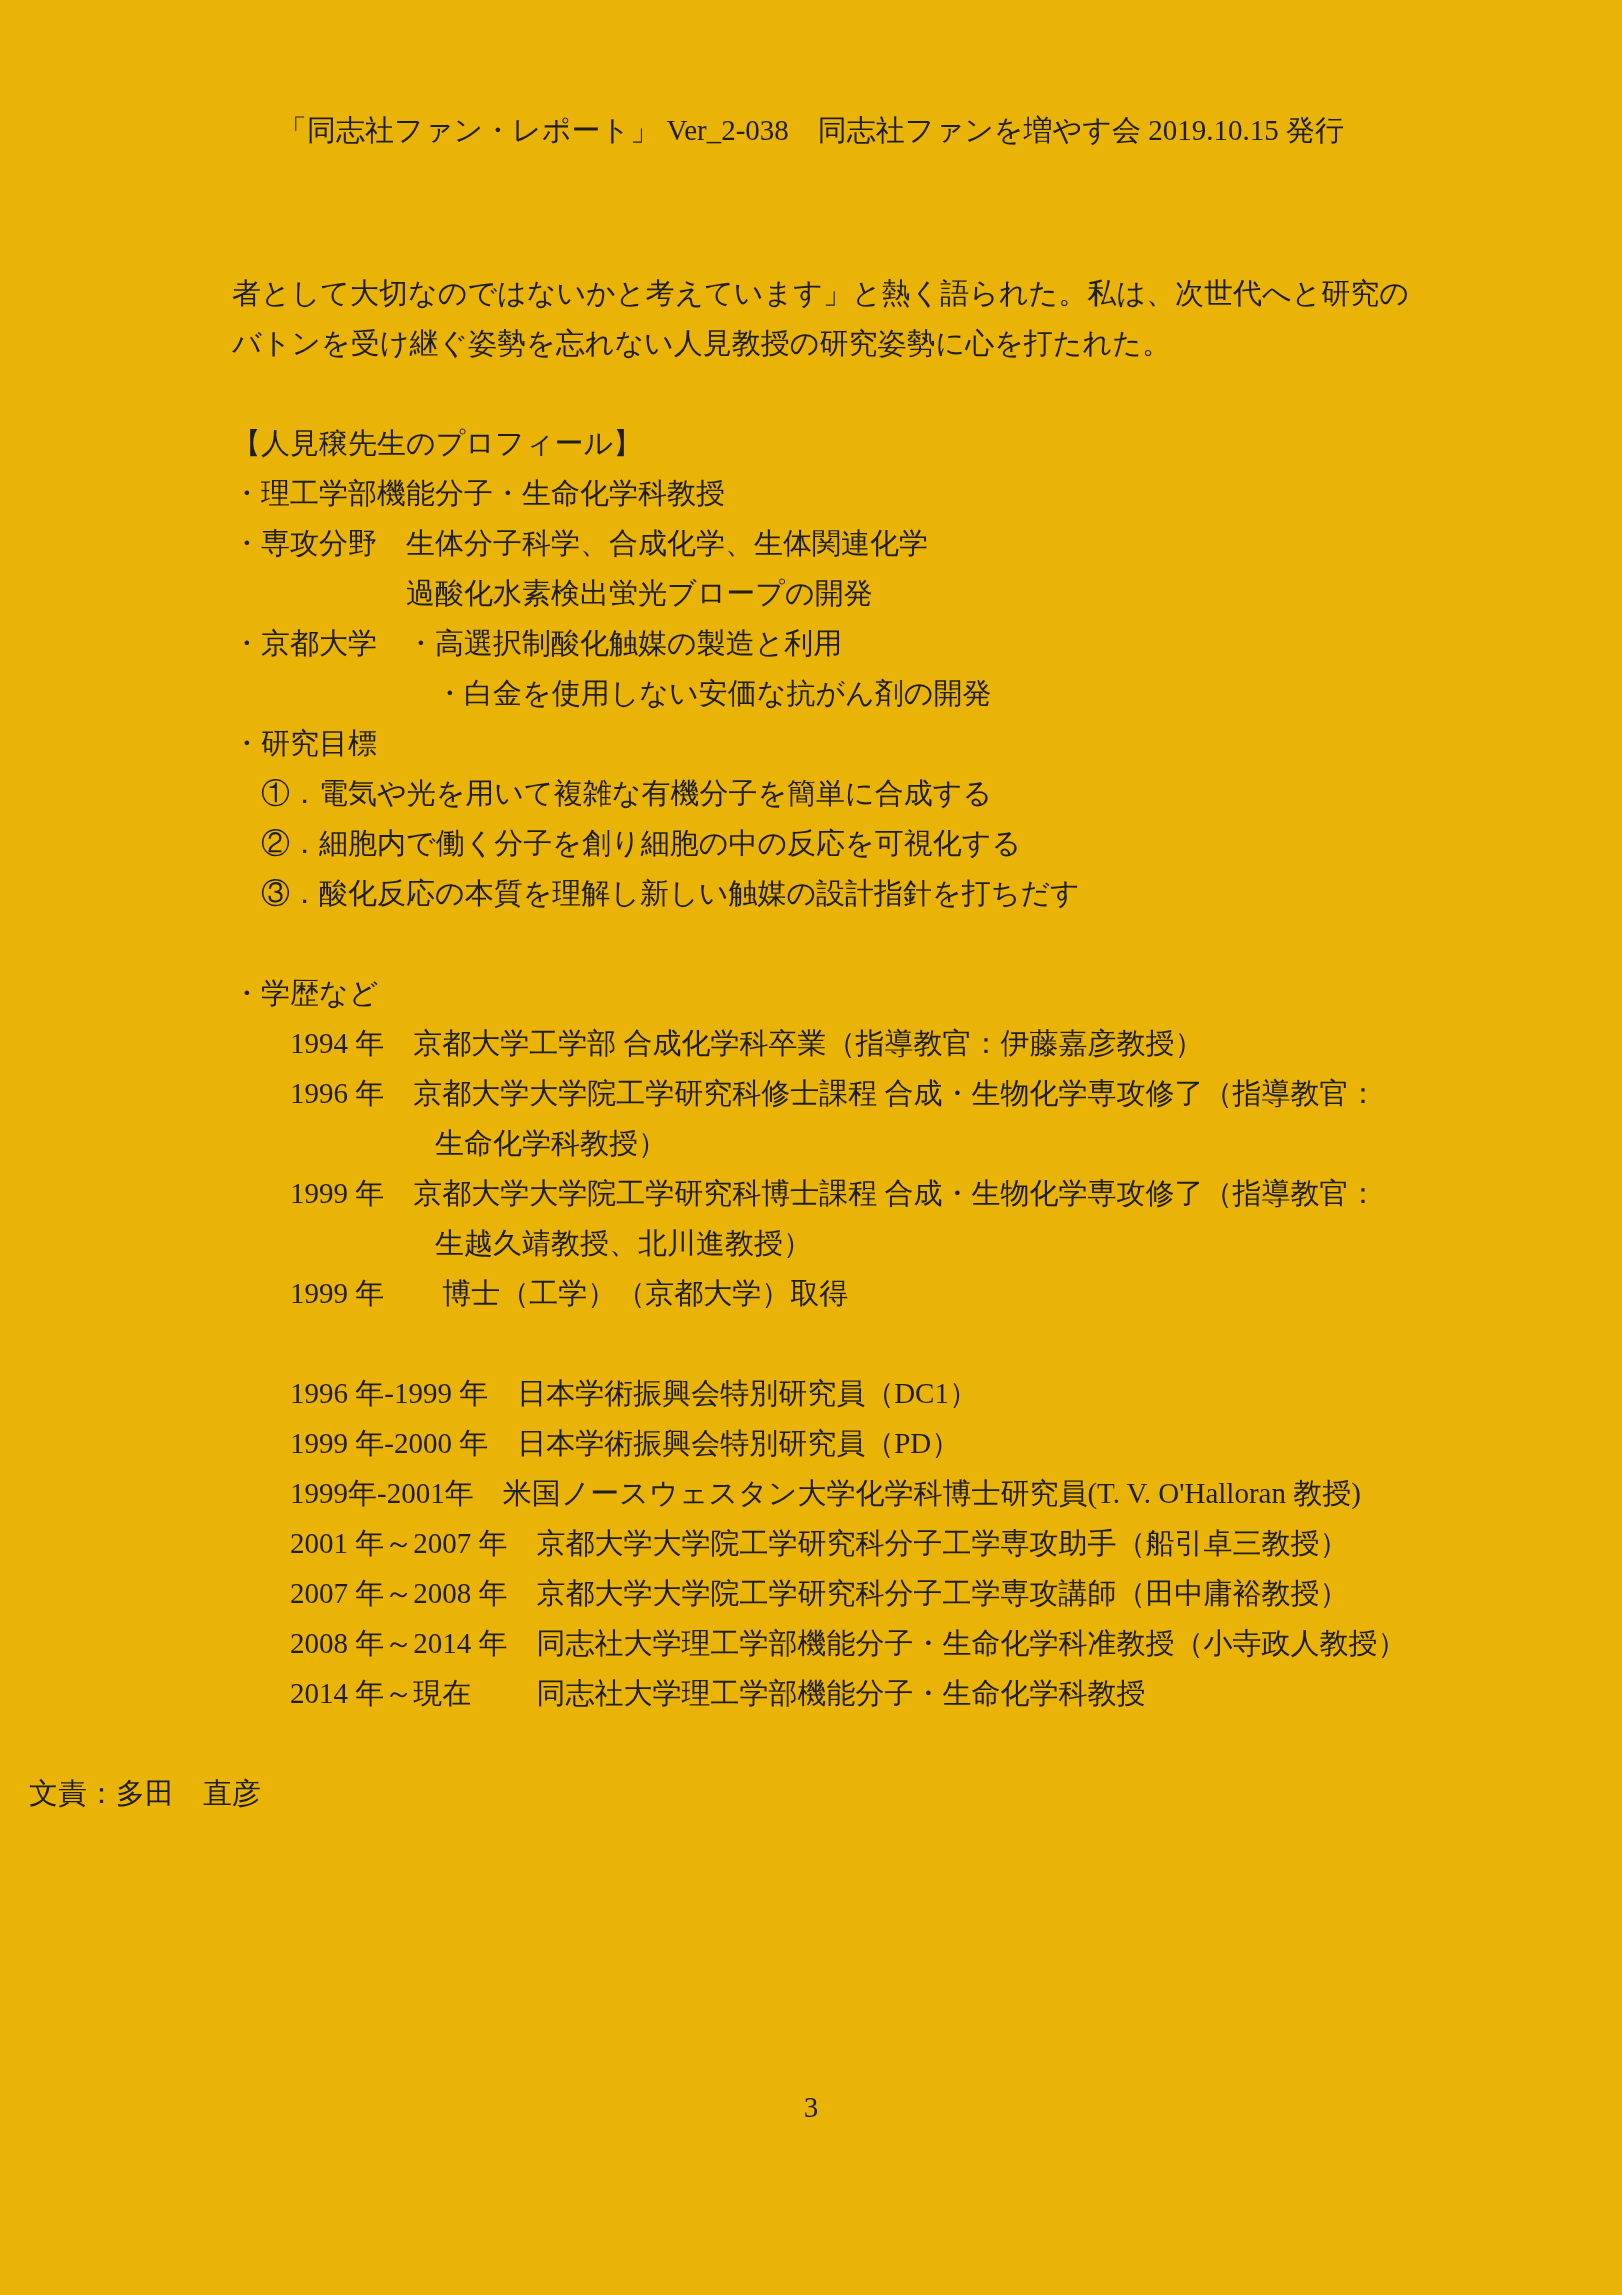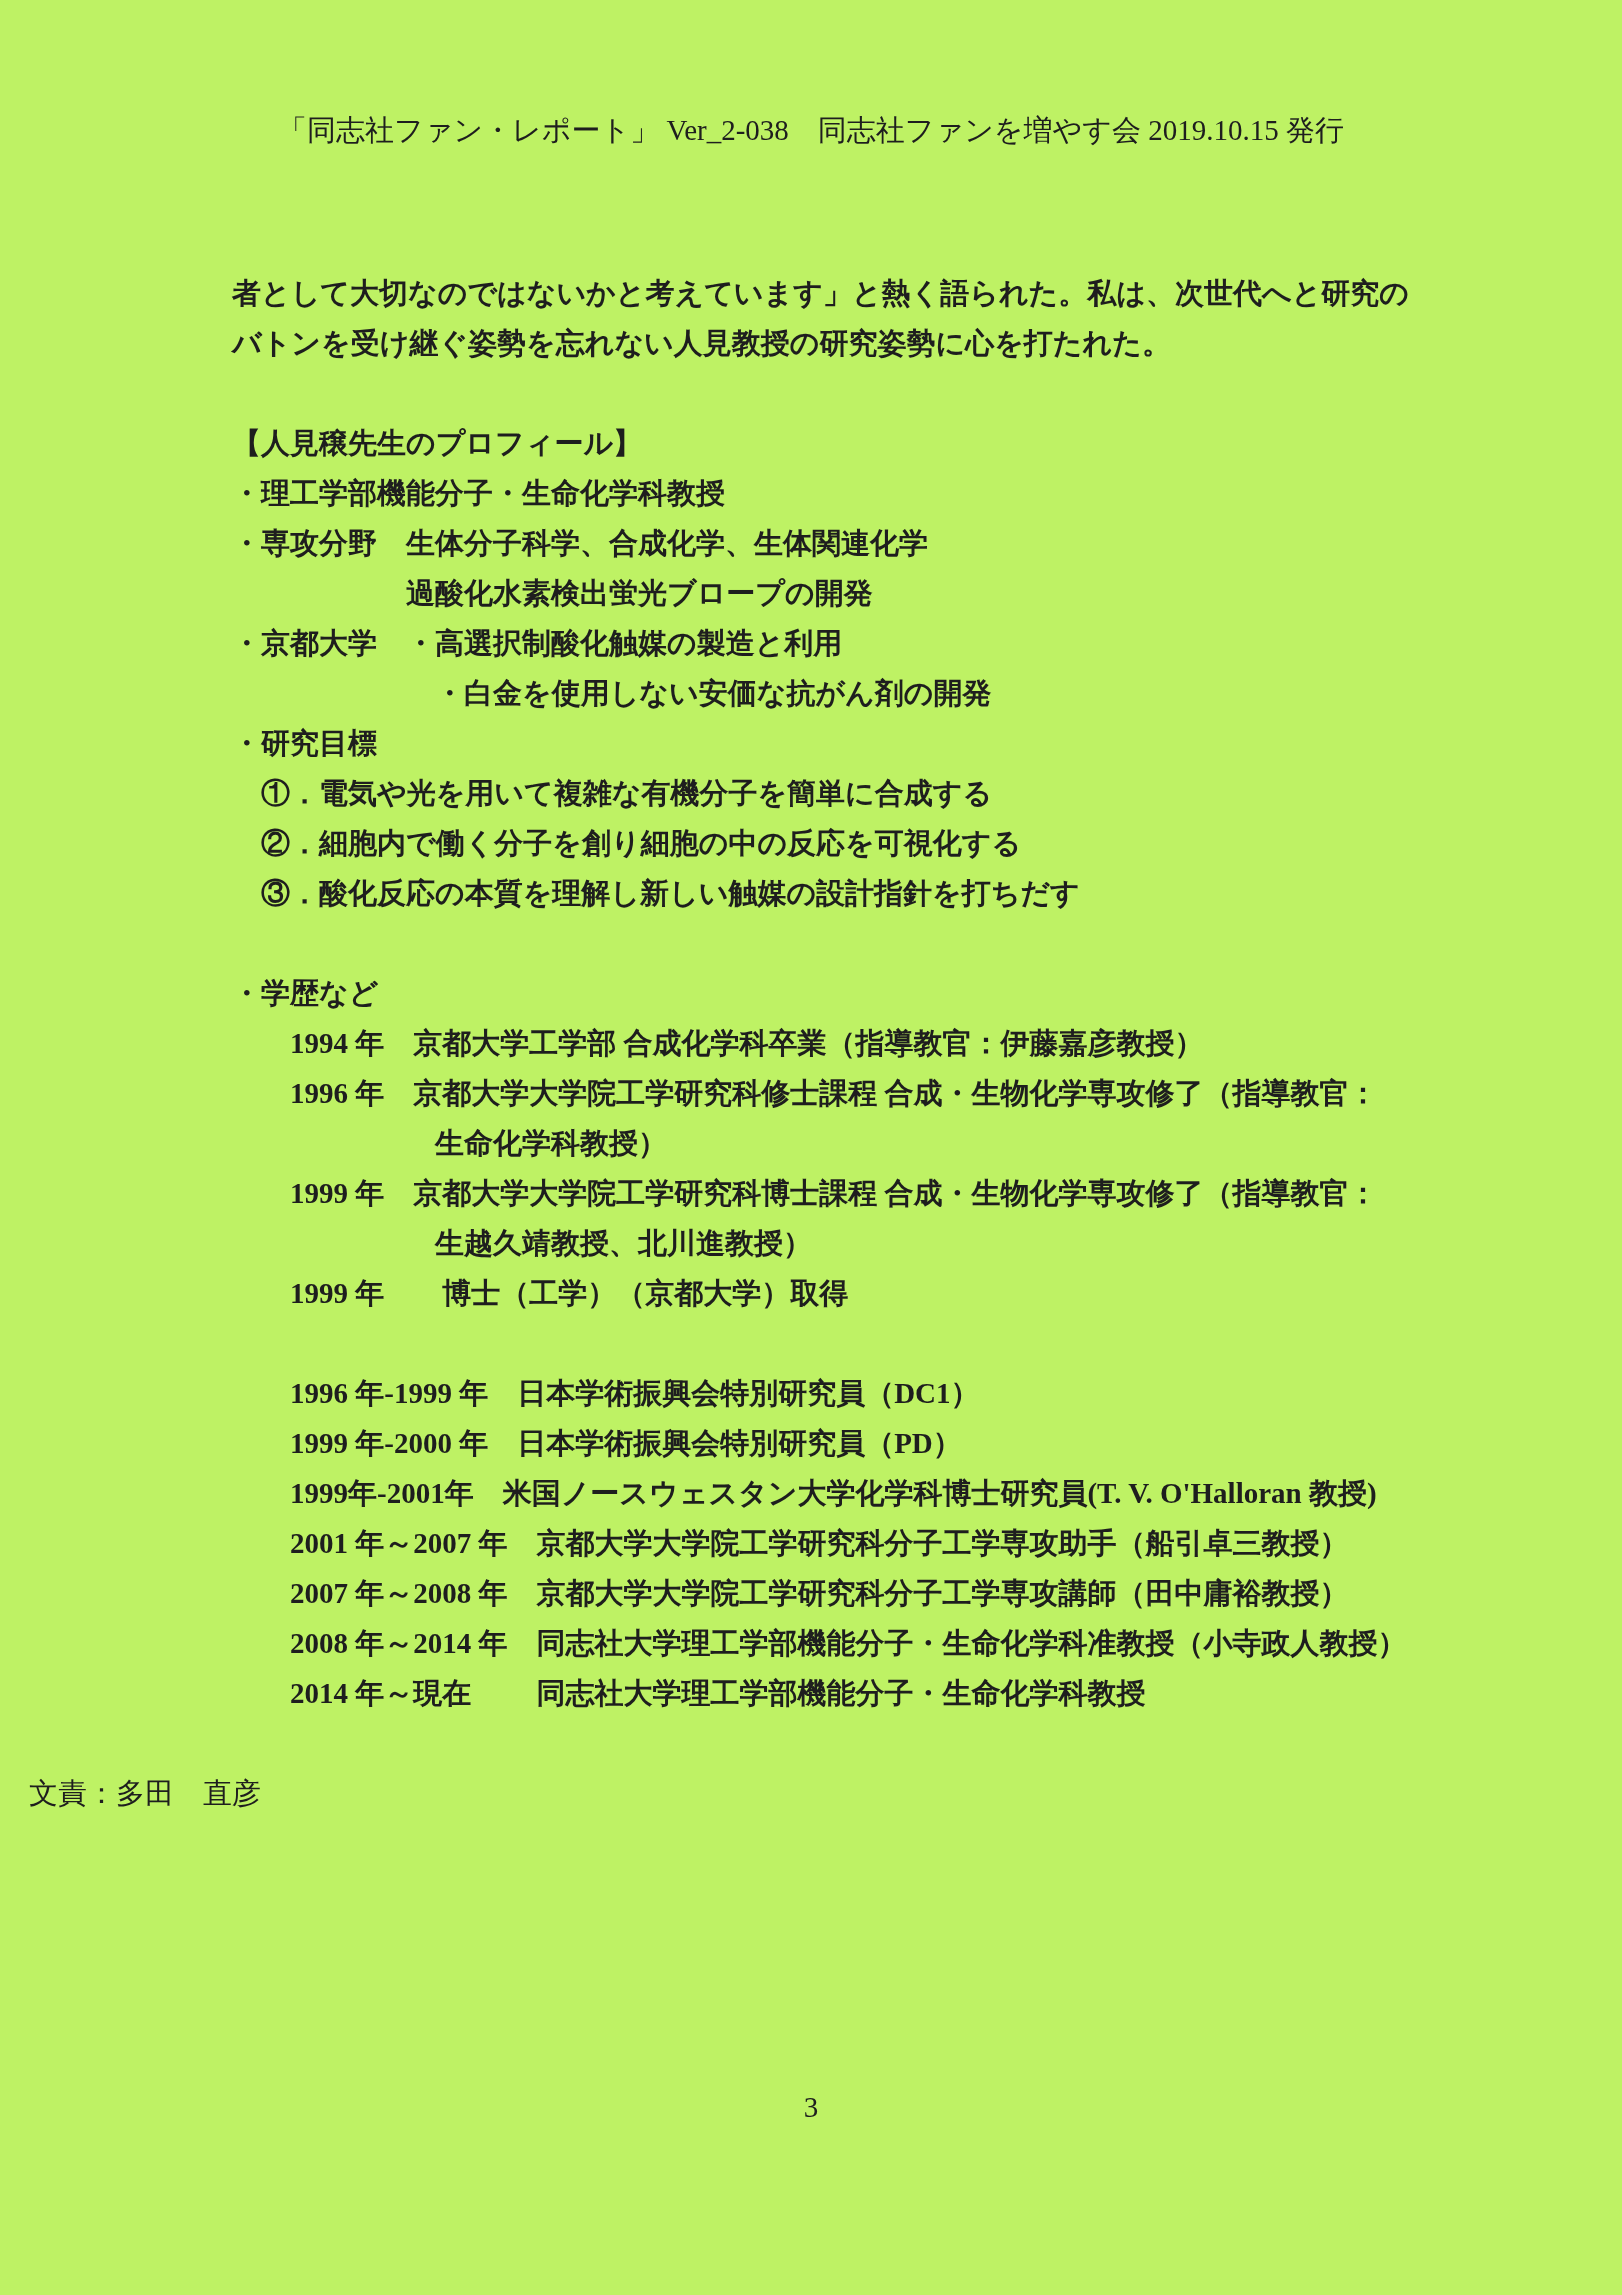--- a/index.html
+++ b/index.html
@@ -5,37 +5,36 @@
   html, body {
     margin: 0;
     padding: 0;
     background: #888;
   }
   .page {
     position: relative;
     width: 1622px;
     height: 2295px;
     margin: 0 auto;
-    background: #bef264;
+    background: #eab308;
     color: #1e1e1e;
     font-family: "Liberation Serif", "DejaVu Serif", serif;
     font-size: 29px;
     overflow: hidden;
   }
   .header {
     padding-top: 105px;
     line-height: 50px;
     text-align: center;
     white-space: pre;
   }
   .content {
     margin-top: 113px;
     padding-left: 232px;
     padding-right: 80px;
-    font-weight: bold;
   }
   .line {
     line-height: 50px;
     min-height: 50px;
     white-space: pre;
   }
   .byline-row {
     line-height: 50px;
     min-height: 50px;
     text-align: left;

